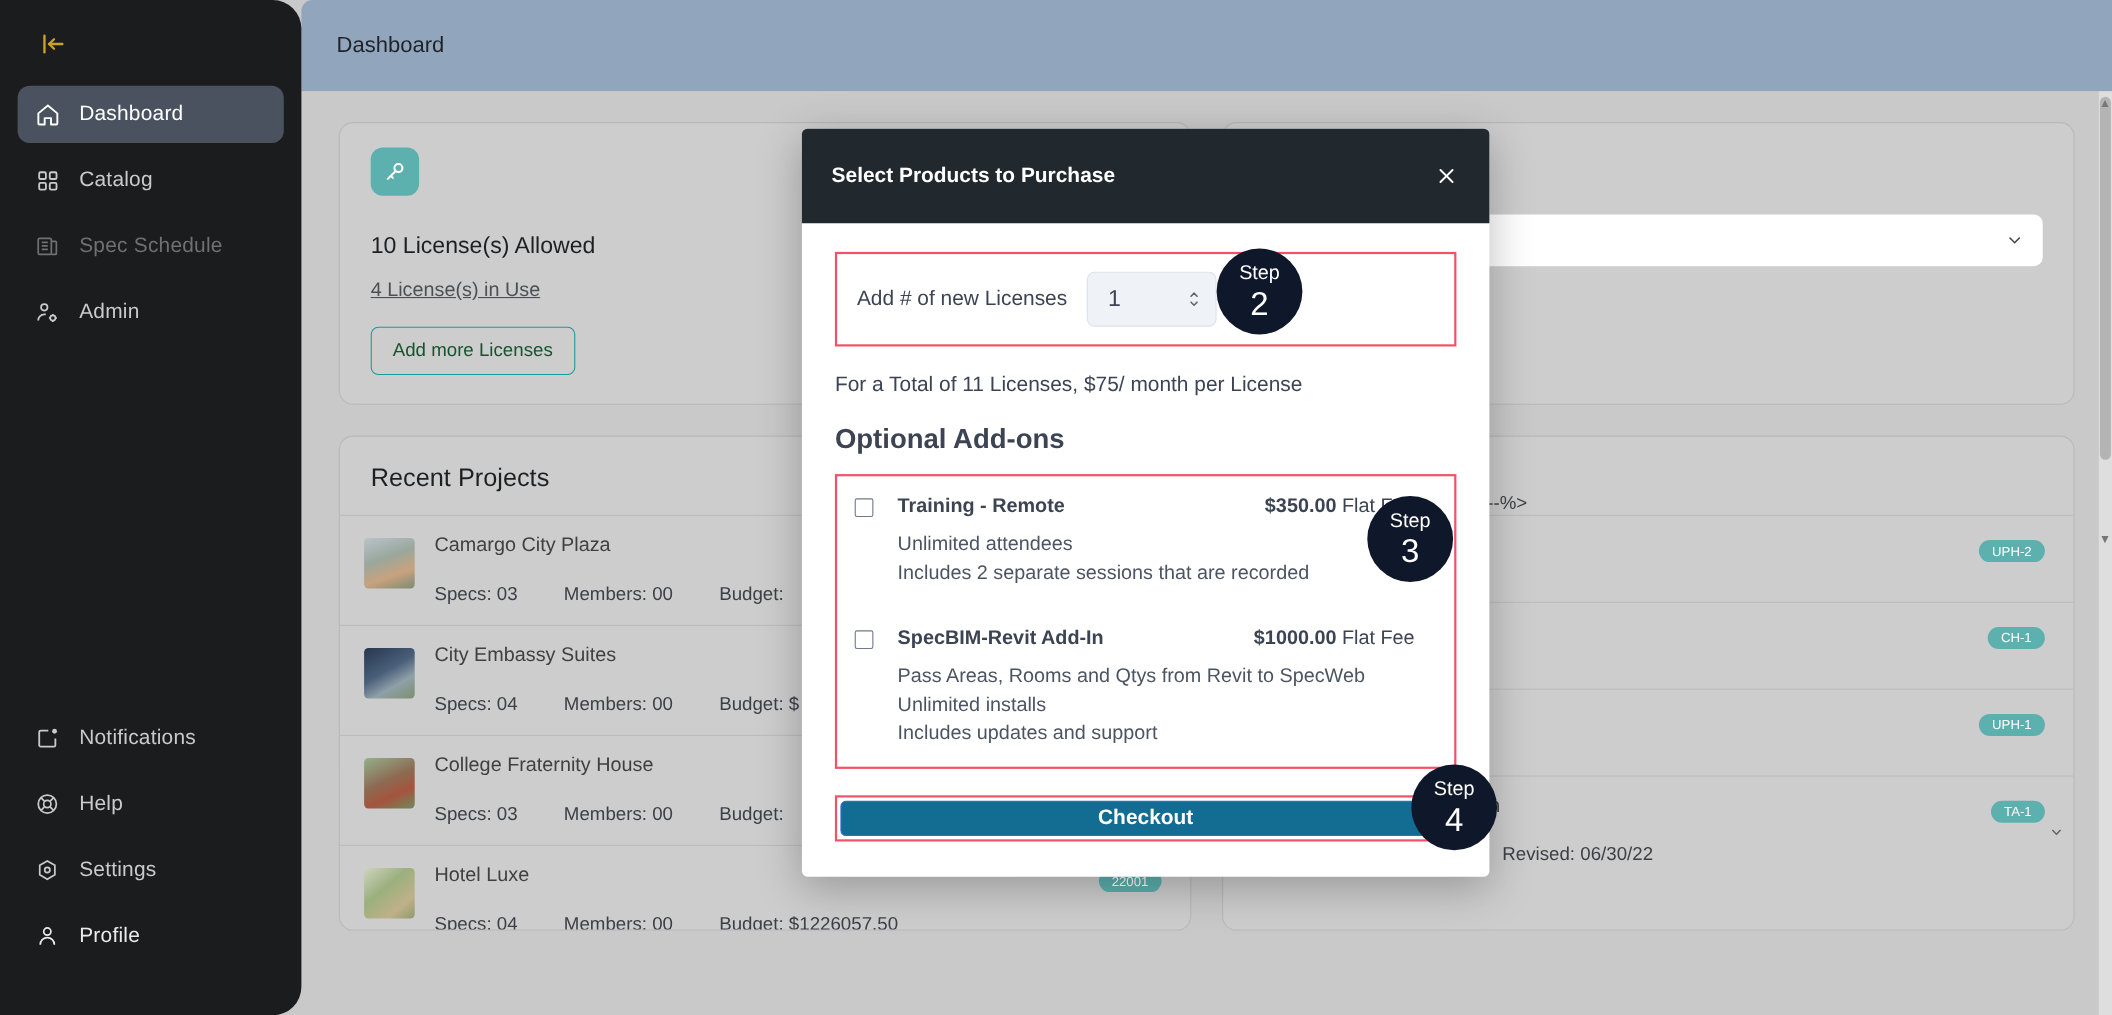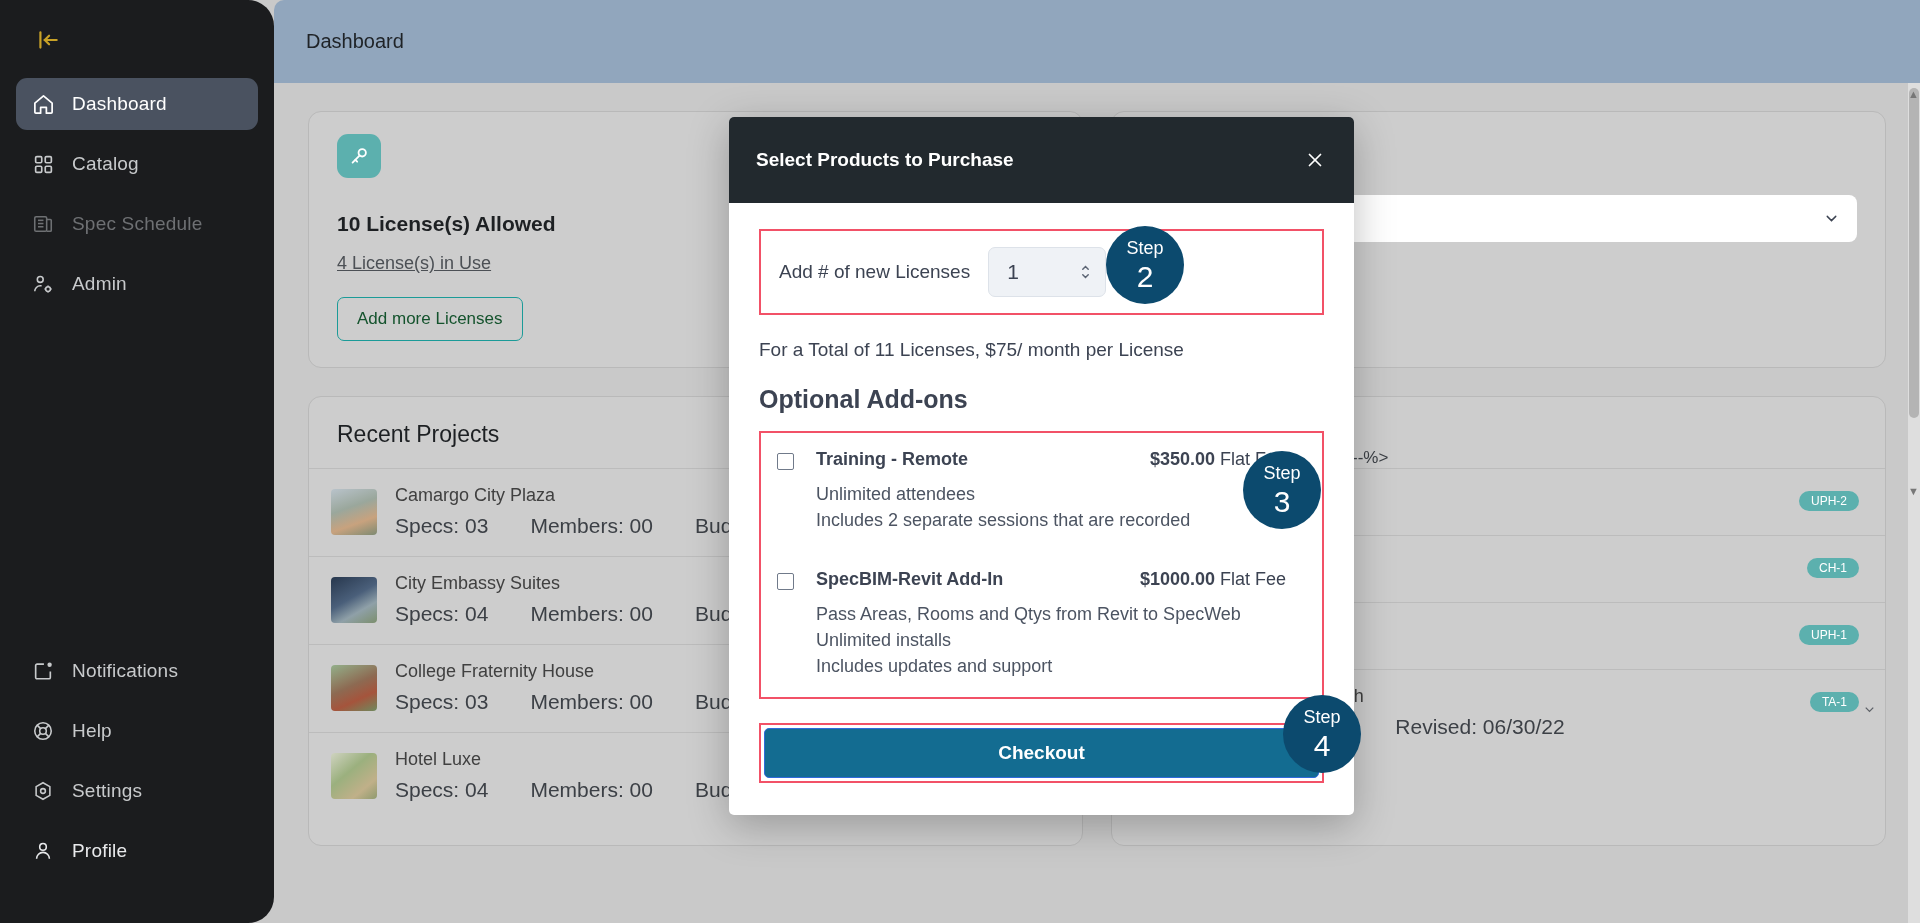--- a/index.html
+++ b/index.html
@@ -80,21 +80,21 @@
     width: 50%;
     padding: 22px 28px 26px 28px;
     min-height: 245px;
   }
   .stat-icon {
     width: 44px; height: 44px; border-radius: 11px;
     display: flex; align-items: center; justify-content: center;
   }
   .stat-icon.teal { background: #5cb0ae; }
   .stat-icon.amber { background: #dda33c; }
-  .stat-main { font-size: 21px; color: #1d2023; margin-top: 34px; font-weight: bold; }
+  .stat-main { font-size: 21px; color: #1d2023; margin-top: 34px; }
   .stat-sub { font-size: 18px; color: #4c5055; margin-top: 17px; text-decoration: underline; }
   .outline-btn {
     margin-top: 23px;
     display: inline-block;
     border: 1px solid #1b9b98;
     color: #14532d;
     background: transparent;
     border-radius: 7px;
     padding: 11px 19px;
     font-size: 17px; font-family: inherit; cursor: pointer;
@@ -127,21 +127,21 @@
     position: relative;
   }
   .proj-thumb {
     width: 46px; height: 46px; border-radius: 4px;
     flex: 0 0 46px; margin-right: 18px; margin-top: 4px;
     overflow: hidden;
   }
   .proj-body { flex: 1; min-width: 0; }
   .proj-name { font-size: 18px; color: #404040; }
   .proj-meta {
-    margin-top: 8px; font-size: 21px; color: #3c4046;
+    margin-top: 24px; font-size: 17px; color: #3c4046;
     display: flex; gap: 42px; white-space: nowrap;
   }
   .badge {
     position: absolute; right: 26px; top: 22px;
     background: #5cb0ae; color: #fff;
     font-size: 12px; border-radius: 11px;
     padding: 3px 12px;
   }
   .scroll-caret {
     position: absolute; right: 8px; bottom: 36px;
@@ -214,34 +214,34 @@
   }
   .addon-main { flex: 1; }
   .addon-head { display: flex; align-items: baseline; }
   .addon-name { font-size: 18px; font-weight: bold; color: #3c4352; }
   .addon-price { margin-left: auto; font-size: 18px; color: #3c4352; padding-right: 18px; }
   .addon-price b { font-weight: bold; }
   .addon-desc { margin-top: 11px; font-size: 18px; color: #4c5462; line-height: 1.45; }
 
   .checkout-wrap { margin-top: 24px; border: 2px solid #f25167; padding: 3px; }
   .checkout-btn {
-    width: 100%; height: 50px;
+    width: 100%; height: 32px;
     background: #136c91; color: #fff;
     border: 1px solid #2f6adb;
     border-radius: 5px;
     font-size: 19px; font-weight: bold;
     font-family: inherit; cursor: pointer;
   }
 
   
   .step-bubble {
     position: absolute;
     width: 78px; height: 78px;
     border-radius: 50%;
-    background: #0c4a6e;
+    background: #0f172a;
     color: #fff;
     display: flex; flex-direction: column;
     align-items: center; justify-content: center;
     z-index: 60;
     line-height: 1;
   }
   .step-word { font-size: 18px; margin-bottom: 5px; }
   .step-num { font-size: 30px; }
 
   .snippet {

